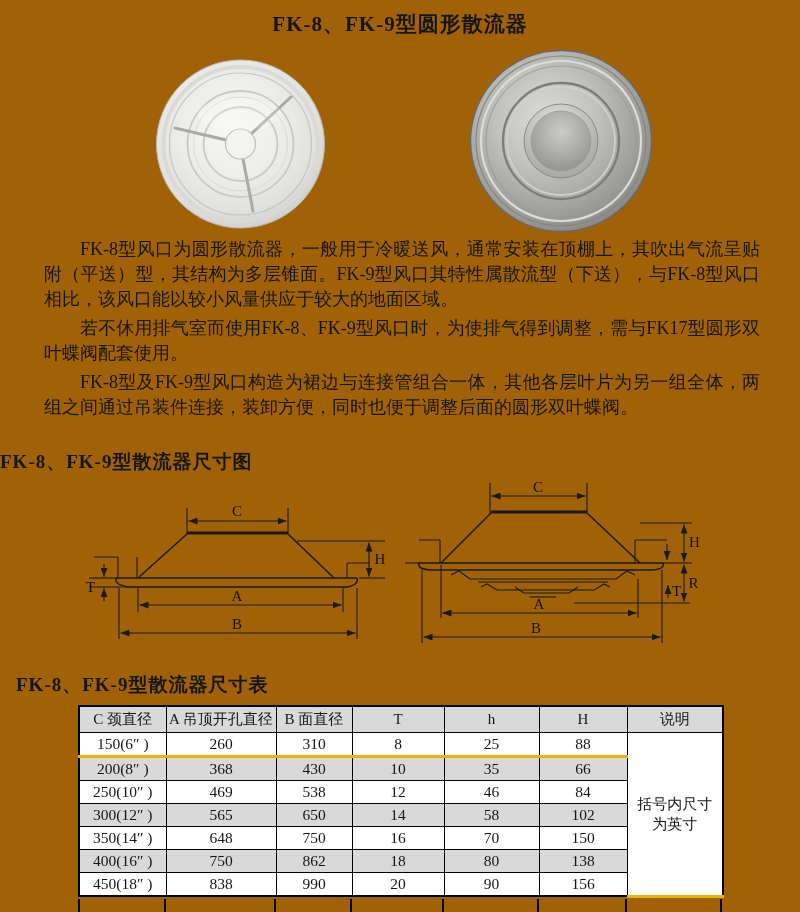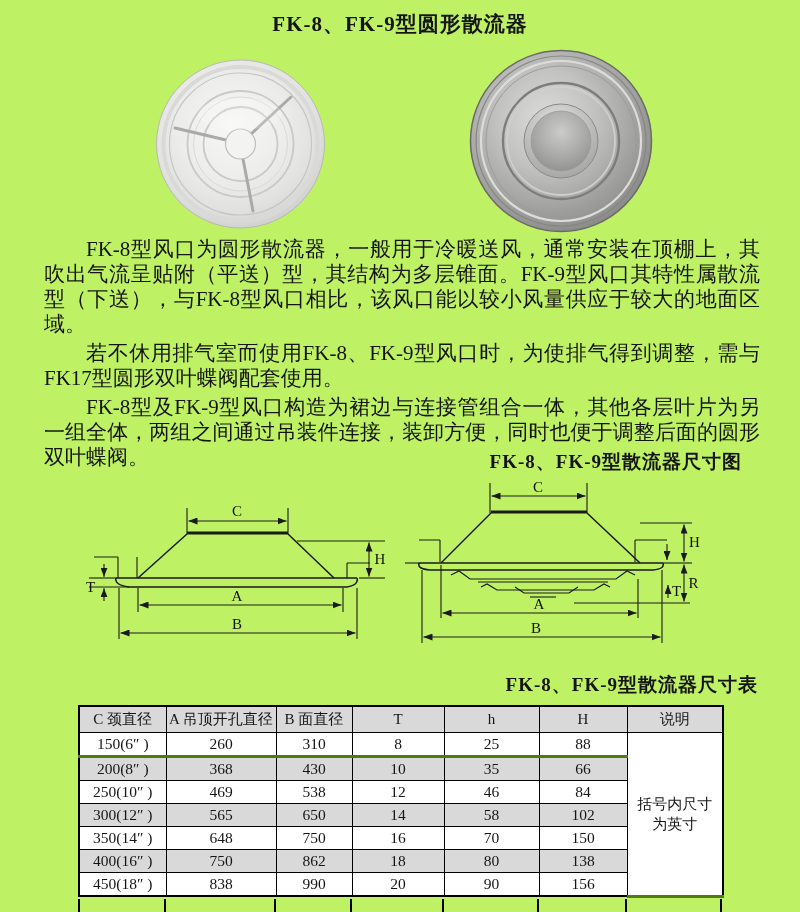--- a/index.html
+++ b/index.html
@@ -1,54 +1,54 @@
 <!DOCTYPE html>
 <html><head>
 <meta charset="utf-8">
 <style>
   html,body{margin:0;padding:0;background:#e9e9e9;}
   .page{
     position:relative;width:800px;height:912px;margin:0 auto;
-    background:#bef264;overflow:hidden;
+    background:#a16207;overflow:hidden;
     font-family:"Liberation Serif","DejaVu Serif",serif;color:#151515;
   }
   .doc-title{
     position:absolute;top:10px;left:0;width:800px;text-align:center;
     font-size:21px;font-weight:bold;letter-spacing:1px;
   }
   .section-title{
-    position:absolute;left:12px;width:730px;text-align:right;
+    position:absolute;left:0;width:730px;text-align:left;
     font-size:19px;font-weight:bold;letter-spacing:1px;
   }
   #dim-title{top:449px;}
   #table-title{top:672px;margin-left:16px;}
   .photo{position:absolute;}
   #photo-left{left:155px;top:58px;}
   #photo-right{left:468px;top:48px;}
   .bodytext{
     position:absolute;left:44px;top:237px;width:716px;
-    font-size:21px;line-height:25px;text-align:justify;
+    font-size:18px;line-height:25px;text-align:justify;
   }
   .bodytext p{margin:0;text-indent:2em;}
   .bodytext p + p{margin-top:4px;}
   .diagram{position:absolute;}
   #fk8{left:85px;top:500px;}
   #fk9{left:400px;top:478px;}
   .diagram text{font-family:"Liberation Serif","DejaVu Serif",serif;font-size:15px;fill:#111;}
   .dims{position:absolute;left:78px;top:705px;border-collapse:collapse;table-layout:fixed;
         width:644px;font-size:15px;}
   .dims th,.dims td{
     border:1.5px solid #000;text-align:center;vertical-align:middle;
     padding:0;overflow:hidden;font-weight:normal;
   }
   .dims{border:2px solid #000;}
   .dims th{height:25px;background:#d9d9d9;}
   .dims td{height:22px;background:#ffffff;font-size:15.5px;}
   .dims tbody tr:nth-child(even) td{background:#d9d9d9;}
-  .dims tr.first td{border-bottom:3px solid #4d7c0f;}
+  .dims tr.first td{border-bottom:3px solid #eab308;}
   .dims td.note-cell{background:#ffffff !important;font-size:15px;line-height:20px;padding:7px 6px;}
   .stub{position:absolute;width:2px;height:13px;background:#000;top:899px;}
 </style>
 </head>
 <body>
 
 <div class="page">
 
   <div class="doc-title">FK-8、FK-9型圆形散流器</div>
 

